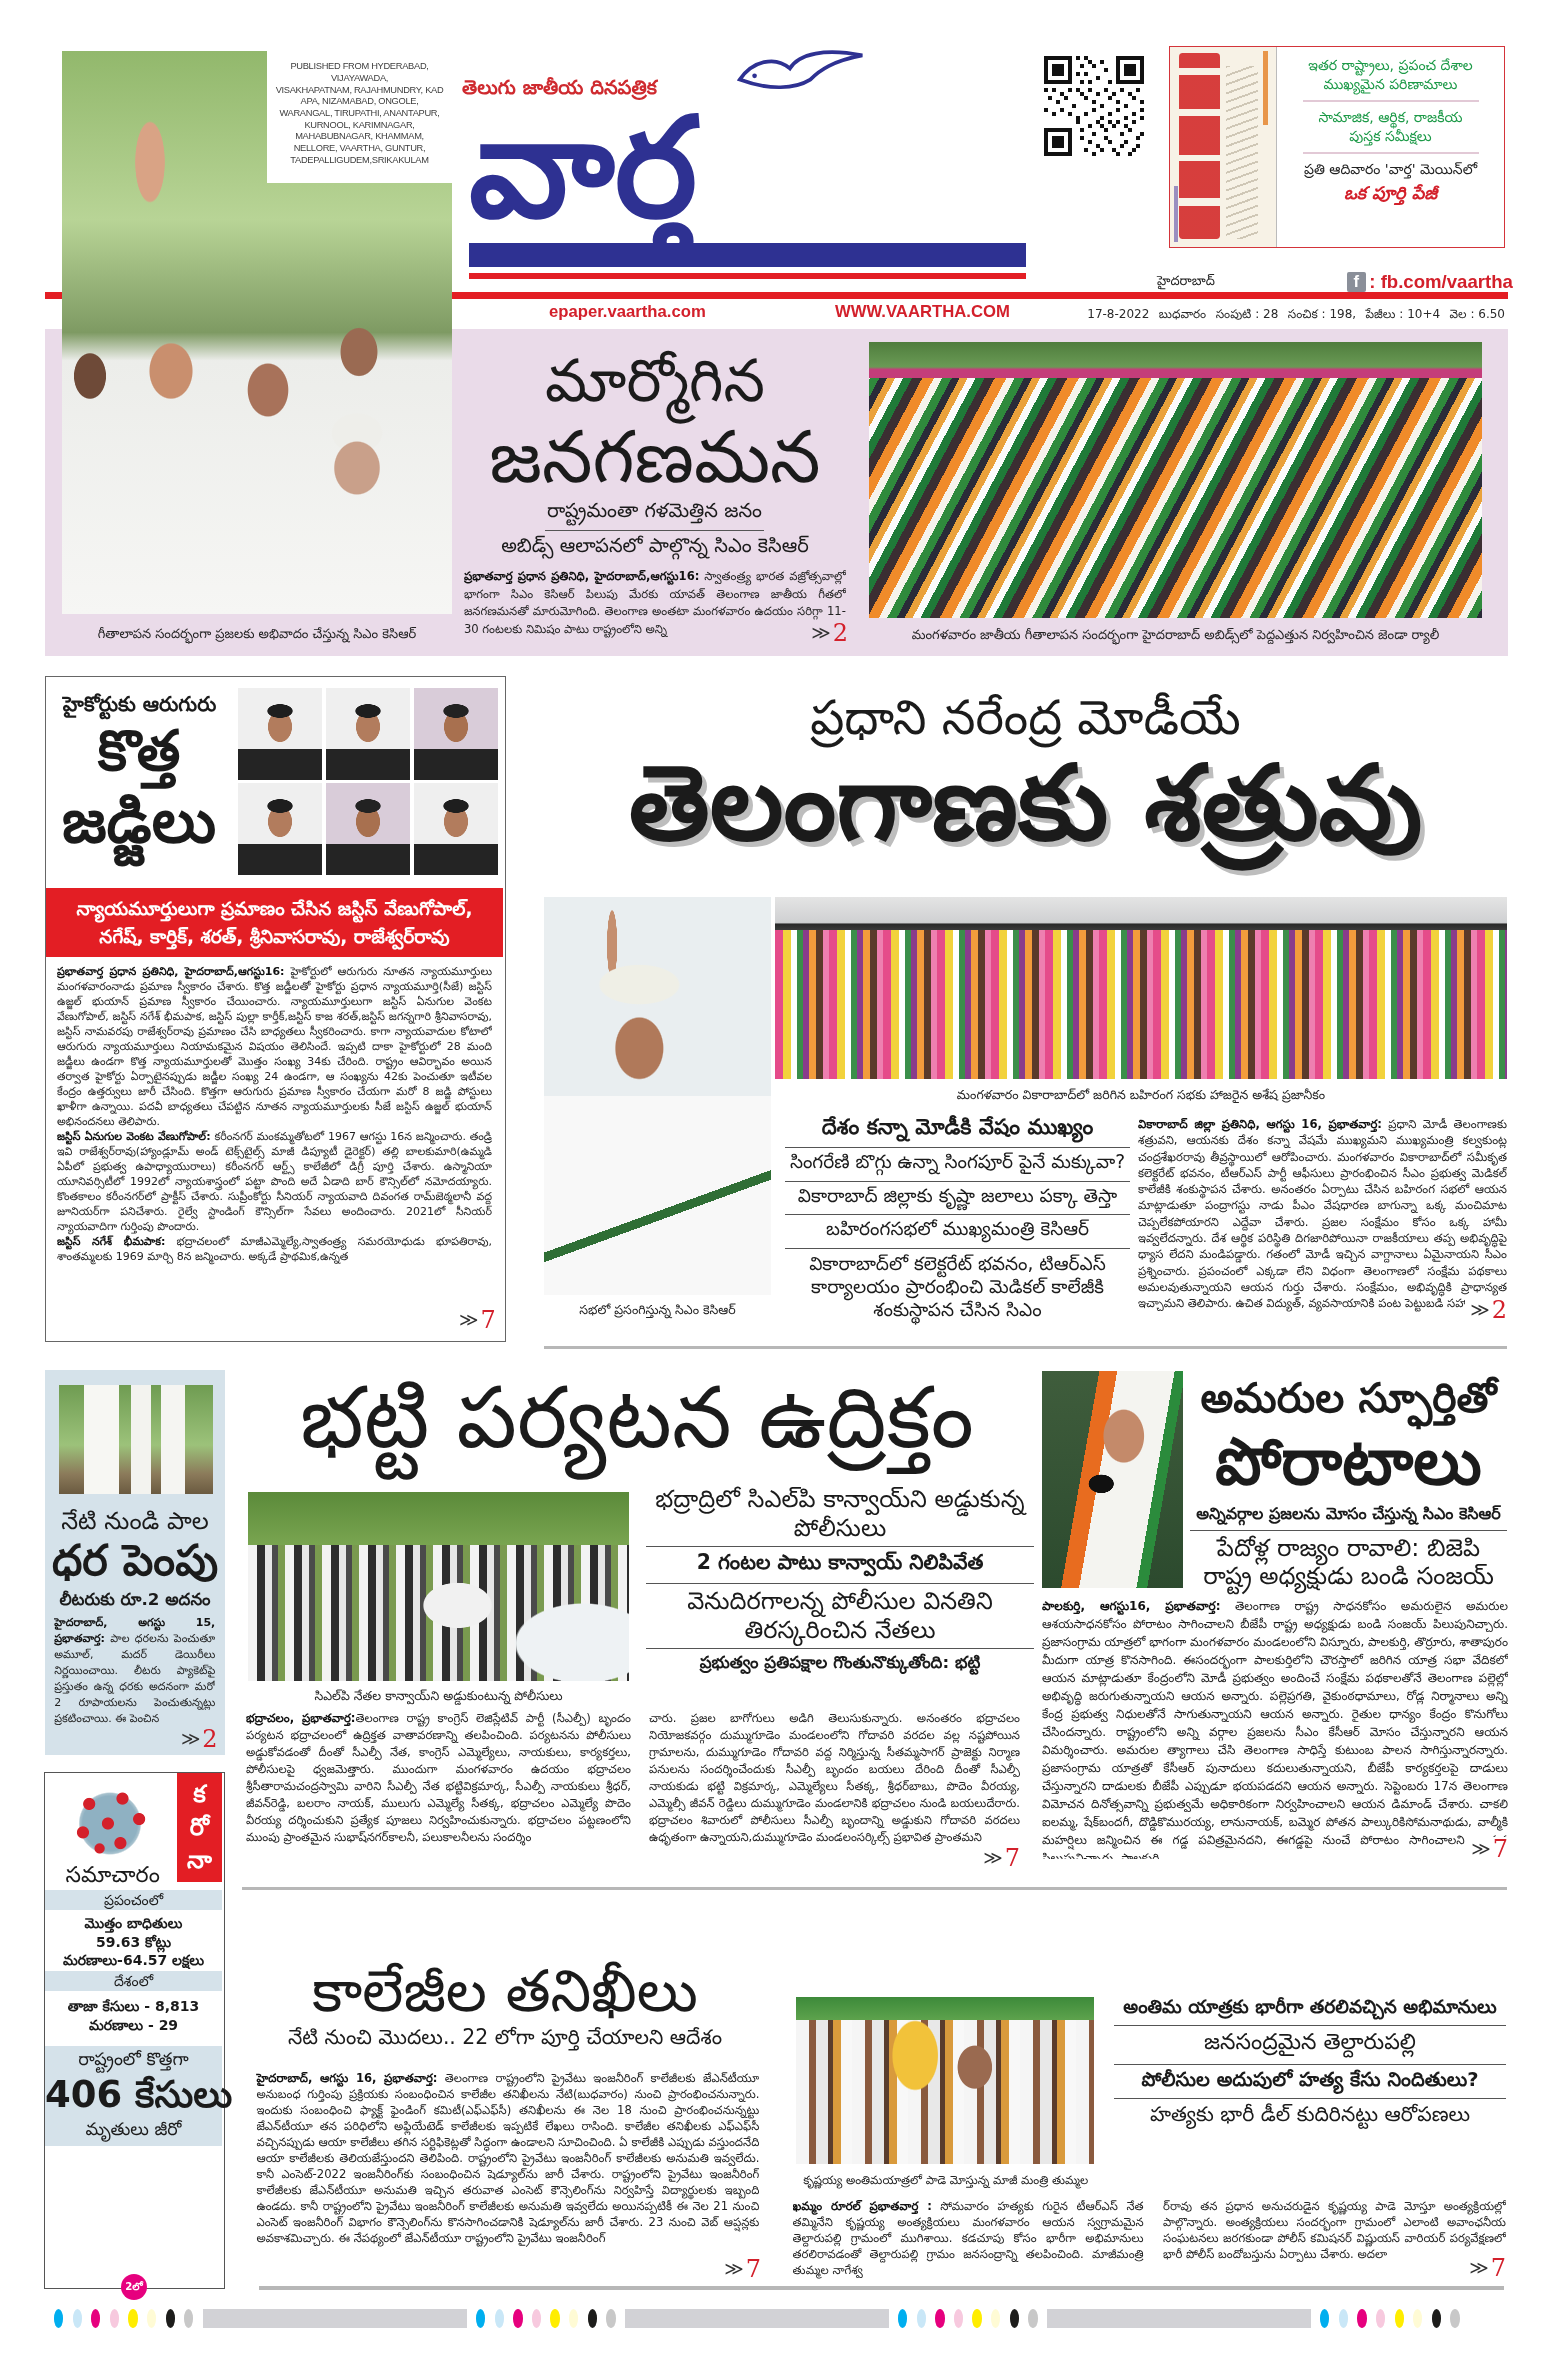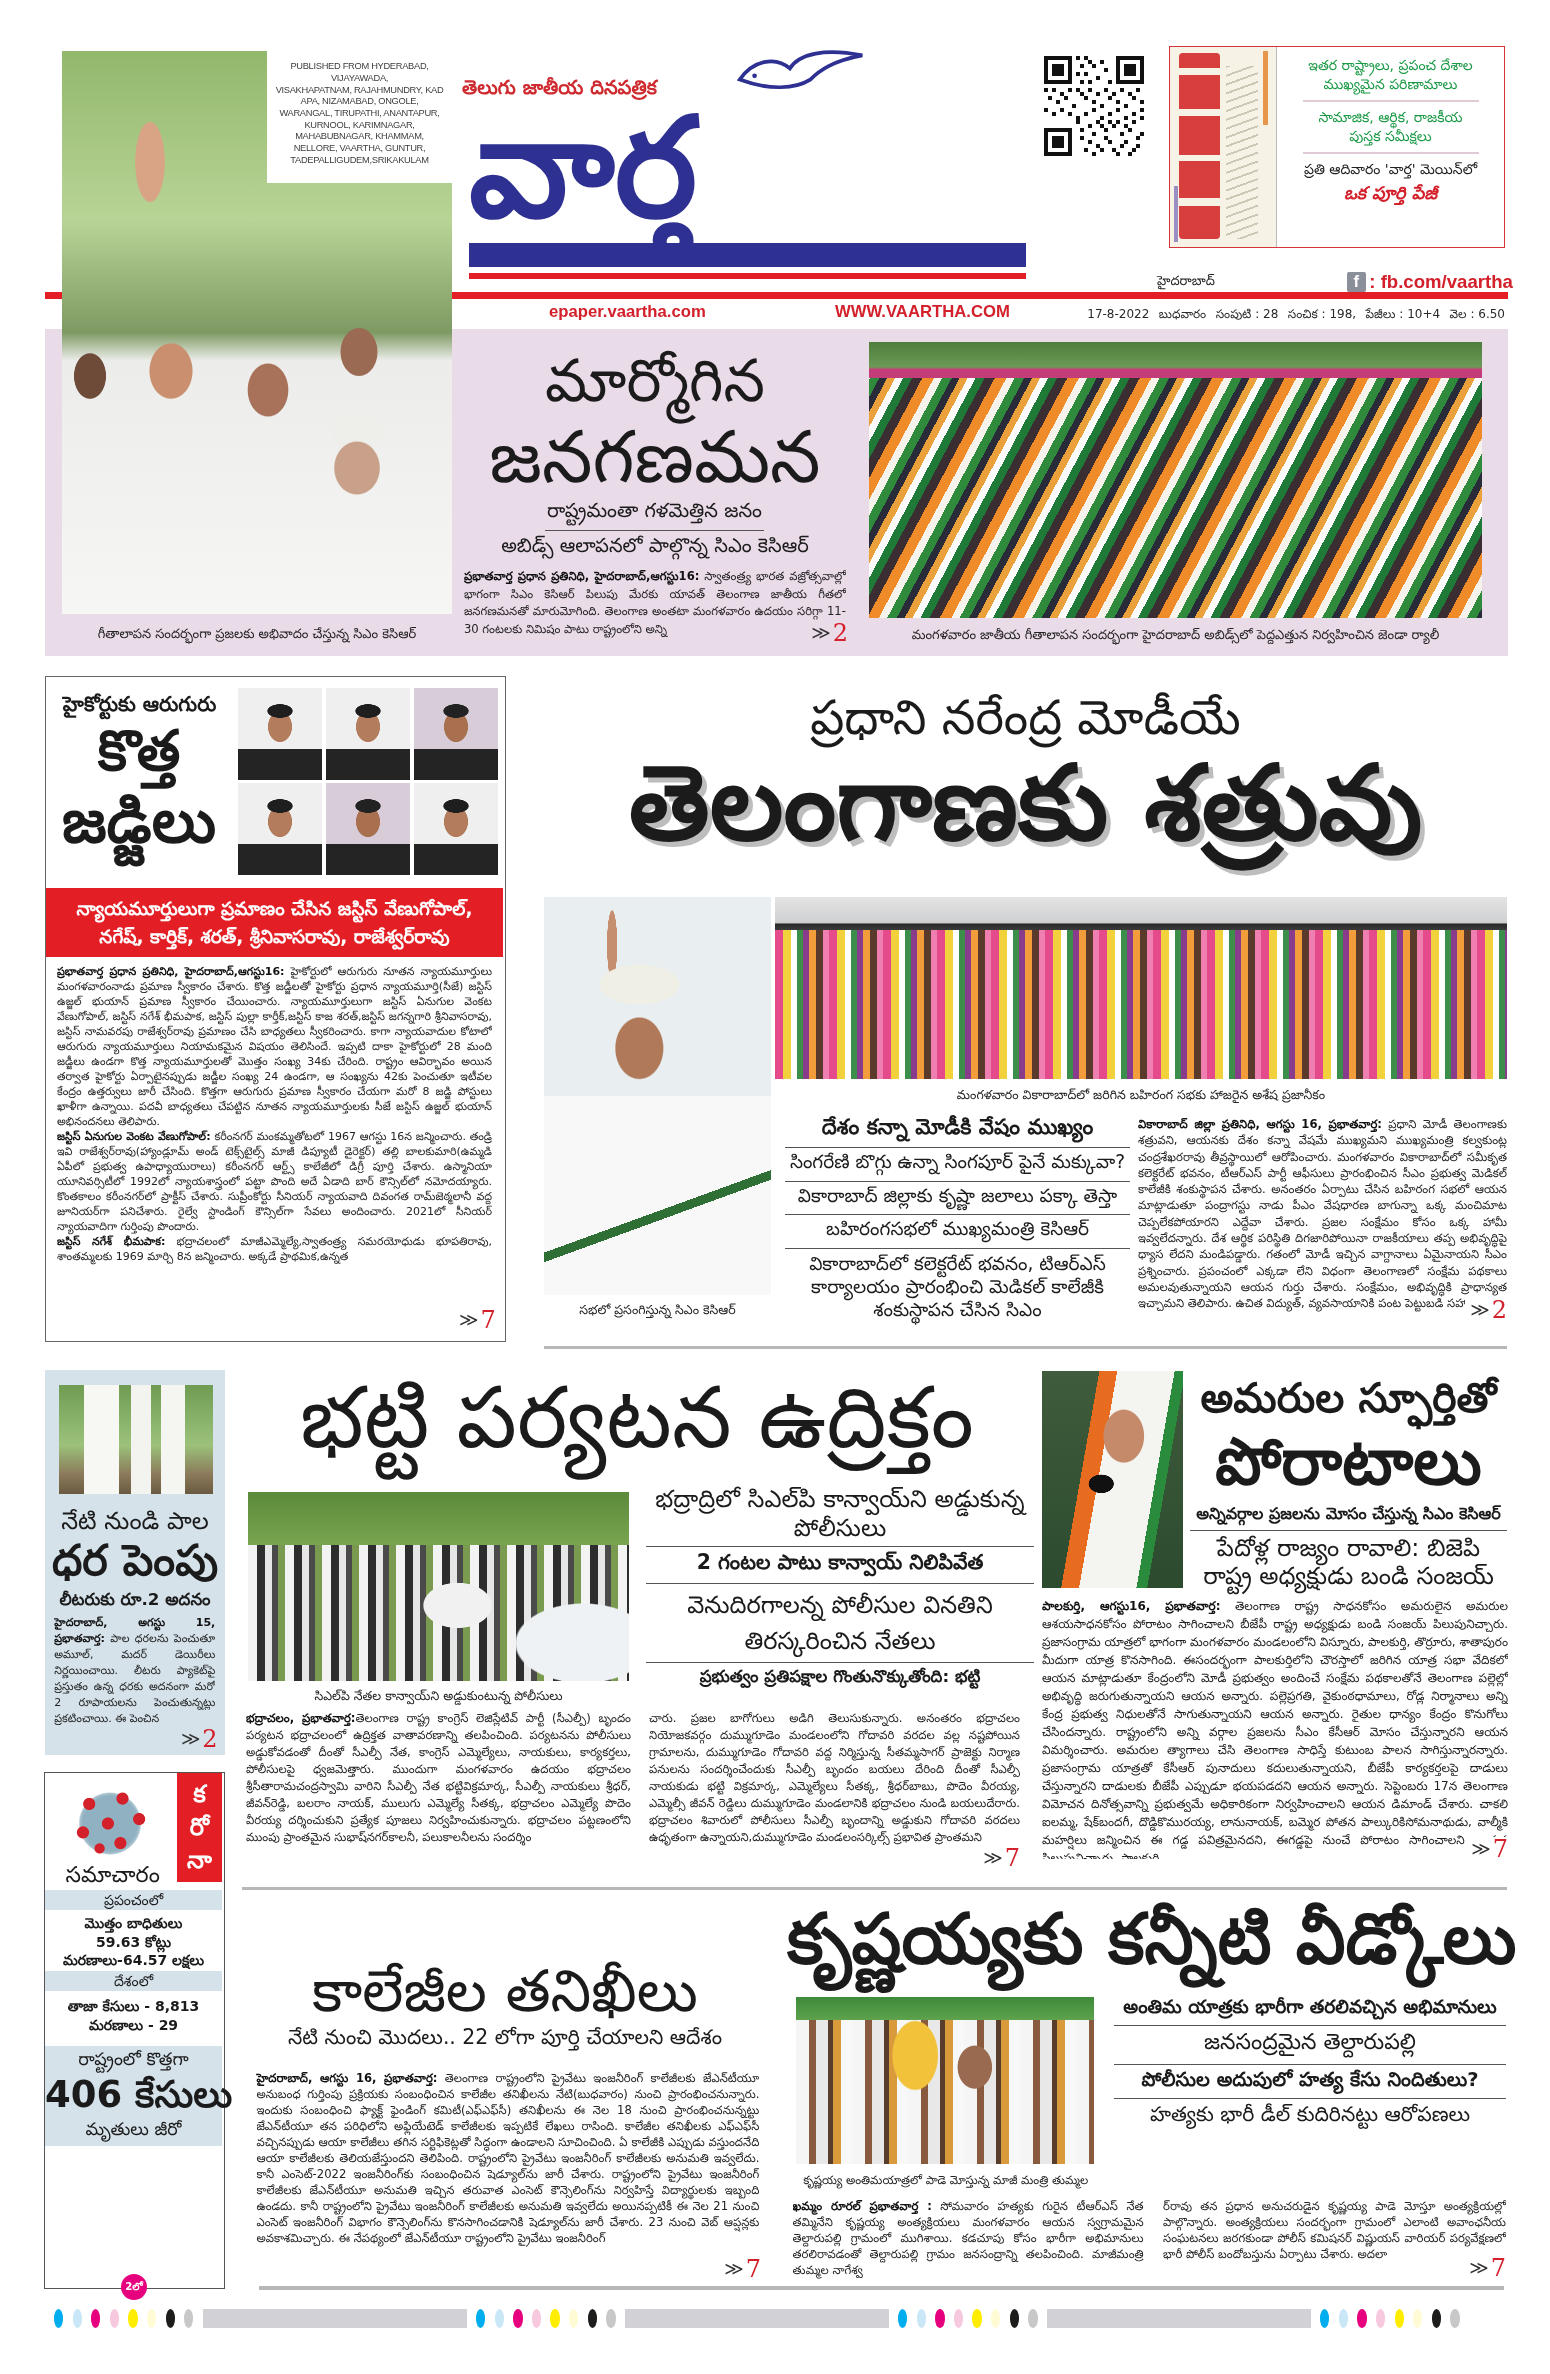--- a/index.html
+++ b/index.html
@@ -303,21 +303,21 @@
   </div>
 
   <div class="abs hl-thin center" style="left:243px;top:1375px;width:788px;font-size:85px;text-align:center;">భట్టి పర్యటన ఉద్రిక్తం</div>
 
   <div class="abs photo ph-convoy" style="left:248px;top:1492px;width:381px;height:189px;"></div>
   <div class="abs cap" style="left:248px;top:1688px;width:381px;">సిఎల్‌పి నేతల కాన్వాయ్‌ని అడ్డుకుంటున్న పోలీసులు</div>
 
   <div class="abs subs" style="left:646px;top:1482px;width:388px;">
     <div class="s" style="font-size:24px;line-height:29px;">భద్రాద్రిలో సిఎల్‌పి కాన్వాయ్‌ని అడ్డుకున్న పోలీసులు</div>
     <div class="s" style="font-size:20.4px;font-weight:bold;">2 గంటల పాటు కాన్వాయ్ నిలిపివేత</div>
-    <div class="s" style="font-size:24px;line-height:36px;">వెనుదిరగాలన్న పోలీసుల వినతిని తిరస్కరించిన నేతలు</div>
+    <div class="s" style="font-size:24px;line-height:29px;">వెనుదిరగాలన్న పోలీసుల వినతిని తిరస్కరించిన నేతలు</div>
     <div class="s" style="font-size:16.7px;font-weight:bold;">ప్రభుత్వం ప్రతిపక్షాల గొంతునొక్కుతోంది: భట్టి</div>
   </div>
 
   <div class="abs body" style="left:246px;top:1710px;width:385px;height:160px;line-height:17px;">
     <span class="lead">భద్రాచలం, ప్రభాతవార్త:</span><span>తెలంగాణ రాష్ట్ర కాంగ్రెస్ లెజిస్లేటివ్ పార్టీ (సీఎల్పీ) బృందం పర్యటన భద్రాచలంలో ఉద్రిక్తత వాతావరణాన్ని తలపించింది. పర్యటనను పోలీసులు అడ్డుకోవడంతో దీంతో సీఎల్పీ నేత, కాంగ్రెస్ ఎమ్మెల్యేలు, నాయకులు, కార్యకర్తలు, పోలీసులపై ధ్వజమెత్తారు. ముందుగా మంగళవారం ఉదయం భద్రాచలం శ్రీసీతారామచంద్రస్వామి వారిని సీఎల్పీ నేత భట్టివిక్రమార్క, సీఎల్పీ నాయకులు శ్రీధర్, జీవన్‌రెడ్డి, బలరాం నాయక్, ములుగు ఎమ్మెల్యే సీతక్క, భద్రాచలం ఎమ్మెల్యే పొదెం వీరయ్య దర్శించుకుని ప్రత్యేక పూజలు నిర్వహించుకున్నారు. భద్రాచలం పట్టణంలోని ముంపు ప్రాంతమైన సుభాష్‌నగర్‌కాలనీ, పలుకాలనీలను సందర్శిం</span>
   </div>
   <div class="abs" style="left:649px;top:1710px;width:371px;height:160px;">
     <div class="body" style="width:371px;height:160px;line-height:17px;">చారు. ప్రజల బాగోగులు అడిగి తెలుసుకున్నారు. అనంతరం భద్రాచలం నియోజకవర్గం దుమ్ముగూడెం మండలంలోని గోదావరి వరదల వల్ల నష్టపోయిన గ్రామాలను, దుమ్ముగూడెం గోదావరి వద్ద నిర్మిస్తున్న సీతమ్మసాగర్ ప్రాజెక్టు నిర్మాణ పనులను సందర్శించేందుకు సీఎల్పీ బృందం బయలు దేరింది దీంతో సీఎల్పీ నాయకుడు భట్టి విక్రమార్క, ఎమ్మెల్యేలు సీతక్క, శ్రీధర్‌బాబు, పొదెం వీరయ్య, ఎమ్మెల్సీ జీవన్ రెడ్డిలు దుమ్ముగూడెం మండలానికి భద్రాచలం నుండి బయలుదేరారు. భద్రాచలం శివారులో పోలీసులు సీఎల్పీ బృందాన్ని అడ్డుకుని గోదావరి వరదలు ఉధృతంగా ఉన్నాయని,దుమ్ముగూడెం మండలంసర్కిల్స్ ప్రభావిత ప్రాంతమని</div>
     <span class="cont" style="background:#fff;">
       <span class="chev">≫</span>
@@ -377,21 +377,20 @@
     <div class="abs body" style="left:7.4px;top:173px;width:503px;height:211px;line-height:16px;">
       <span class="lead">హైదరాబాద్, ఆగస్టు 16, ప్రభాతవార్త:</span><span> తెలంగాణ రాష్ట్రంలోని ప్రైవేటు ఇంజనీరింగ్ కాలేజీలకు జేఎన్‌టీయూ అనుబంధ గుర్తింపు ప్రక్రియకు సంబంధించిన కాలేజీల తనిఖీలను నేటి(బుధవారం) నుంచి ప్రారంభించనున్నారు. ఇందుకు సంబంధించి ఫ్యాక్ట్ ఫైండింగ్ కమిటీ(ఎఫ్‌ఎఫ్‌సీ) తనిఖీలను ఈ నెల 18 నుంచి ప్రారంభించనున్నట్టు జేఎన్‌టీయూ తన పరిధిలోని అఫ్లియేటెడ్ కాలేజీలకు ఇప్పటికే లేఖలు రాసింది. కాలేజీల తనిఖీలకు ఎఫ్‌ఎఫ్‌సీ వచ్చినప్పుడు ఆయా కాలేజీలు తగిన సర్టిఫికెట్లతో సిద్ధంగా ఉండాలని సూచించింది. ఏ కాలేజీకి ఎప్పుడు వస్తుందనేది ఆయా కాలేజీలకు తెలియజేస్తుందని తెలిపింది. రాష్ట్రంలోని ప్రైవేటు ఇంజనీరింగ్ కాలేజీలకు అనుమతి ఇవ్వలేదు. కానీ ఎంసెట్-2022 ఇంజనీరింగ్‌కు సంబంధించిన షెడ్యూల్‌ను జారీ చేశారు. రాష్ట్రంలోని ప్రైవేటు ఇంజనీరింగ్ కాలేజీలకు జేఎన్‌టీయూ అనుమతి ఇచ్చిన తరువాత ఎంసెట్ కౌన్సెలింగ్‌ను నిర్వహిస్తే విద్యార్థులకు ఇబ్బంది ఉండదు. కానీ రాష్ట్రంలోని ప్రైవేటు ఇంజనీరింగ్ కాలేజీలకు అనుమతి ఇవ్వలేదు అయినప్పటికీ ఈ నెల 21 నుంచి ఎంసెట్ ఇంజనీరింగ్ విభాగం కౌన్సెలింగ్‌ను కొనసాగించడానికి షెడ్యూల్‌ను జారీ చేశారు. 23 నుంచి వెబ్ ఆప్షన్లకు అవకాశమిచ్చారు. ఈ నేపథ్యంలో జేఎన్‌టీయూ రాష్ట్రంలోని ప్రైవేటు ఇంజనీరింగ్</span>
     </div>
     <span class="cont" style="background:#fff;bottom:3.7px;">
       <span class="chev">≫</span>
       <span class="num">7</span>
     </span>
   </div>
 
   <div class="abs" style="left:787px;top:1897px;width:721px;height:388px;">
-    <div class="abs hl-bold center" style="left:0;top:7.4px;width:721px;font-size:70px;">కృష్ణయ్యకు కన్నీటి వీడ్కోలు</div>
     <div class="abs photo ph-funeral" style="left:9.3px;top:100px;width:298px;height:167px;"></div>
     <div class="abs cap" style="left:3.7px;top:276px;width:310px;font-size:11.6px;">కృష్ణయ్య అంతిమయాత్రలో పాడె మోస్తున్న మాజీ మంత్రి తుమ్మల</div>
     <div class="abs subs" style="left:327px;top:96px;width:392px;">
       <div class="s" style="font-size:18.6px;font-weight:bold;white-space:nowrap;">అంతిమ యాత్రకు భారీగా తరలివచ్చిన అభిమానులు</div>
       <div class="s" style="font-size:22px;white-space:nowrap;">జనసంద్రమైన తెల్దారుపల్లి</div>
       <div class="s" style="font-size:19.5px;font-weight:bold;white-space:nowrap;">పోలీసుల అదుపులో హత్య కేసు నిందితులు?</div>
       <div class="s" style="font-size:20.4px;white-space:nowrap;">హత్యకు భారీ డీల్ కుదిరినట్టు ఆరోపణలు</div>
     </div>
     <div class="abs body" style="left:5.6px;top:301px;width:351px;height:82px;line-height:16px;">
       <span class="lead">ఖమ్మం రూరల్ ప్రభాతవార్త :</span><span> సోమవారం హత్యకు గురైన టీఆర్ఎస్ నేత తమ్మినేని కృష్ణయ్య అంత్యక్రియలు మంగళవారం ఆయన స్వగ్రామమైన తెల్దారుపల్లి గ్రామంలో ముగిశాయి. కడచూపు కోసం భారీగా అభిమానులు తరలిరావడంతో తెల్దారుపల్లి గ్రామం జనసంద్రాన్ని తలపించింది. మాజీమంత్రి తుమ్మల నాగేశ్వ</span>

